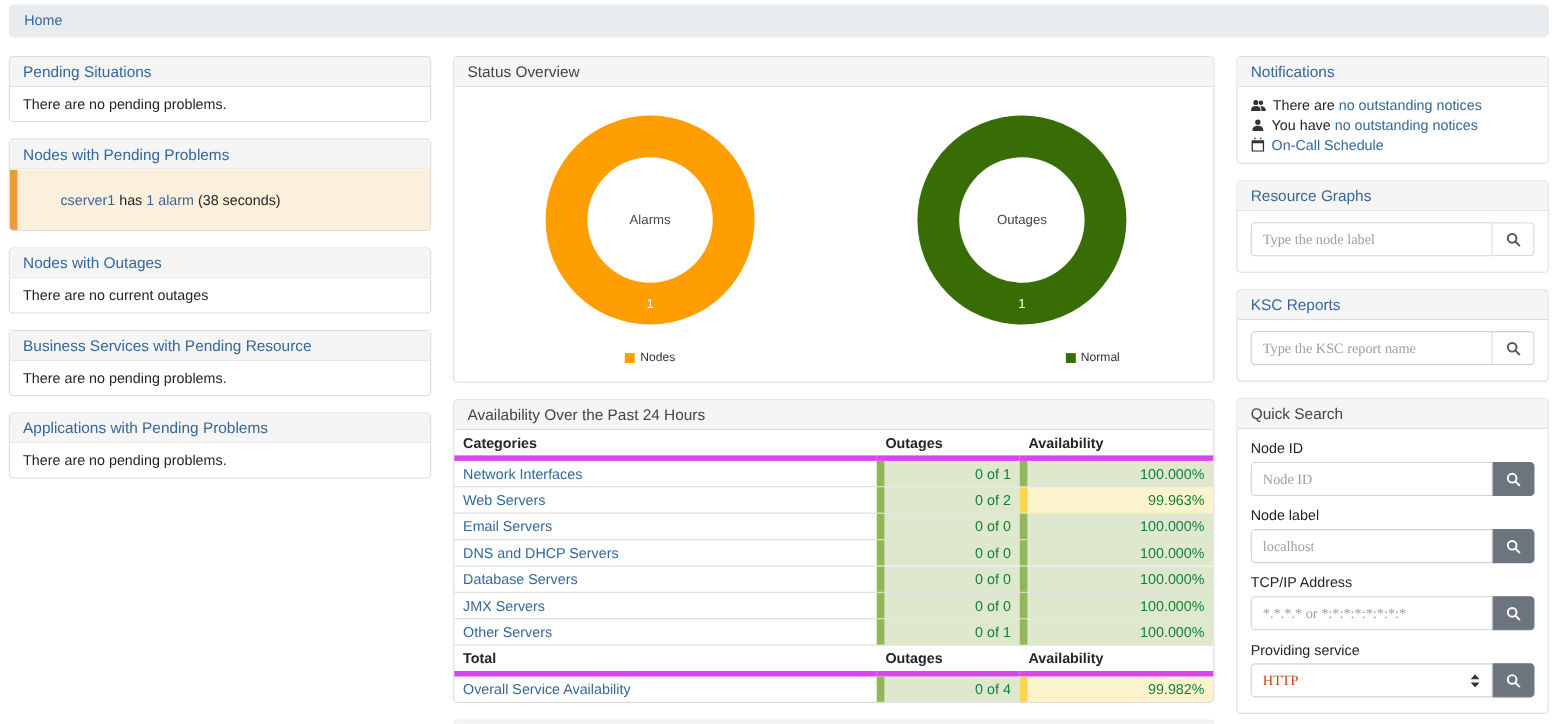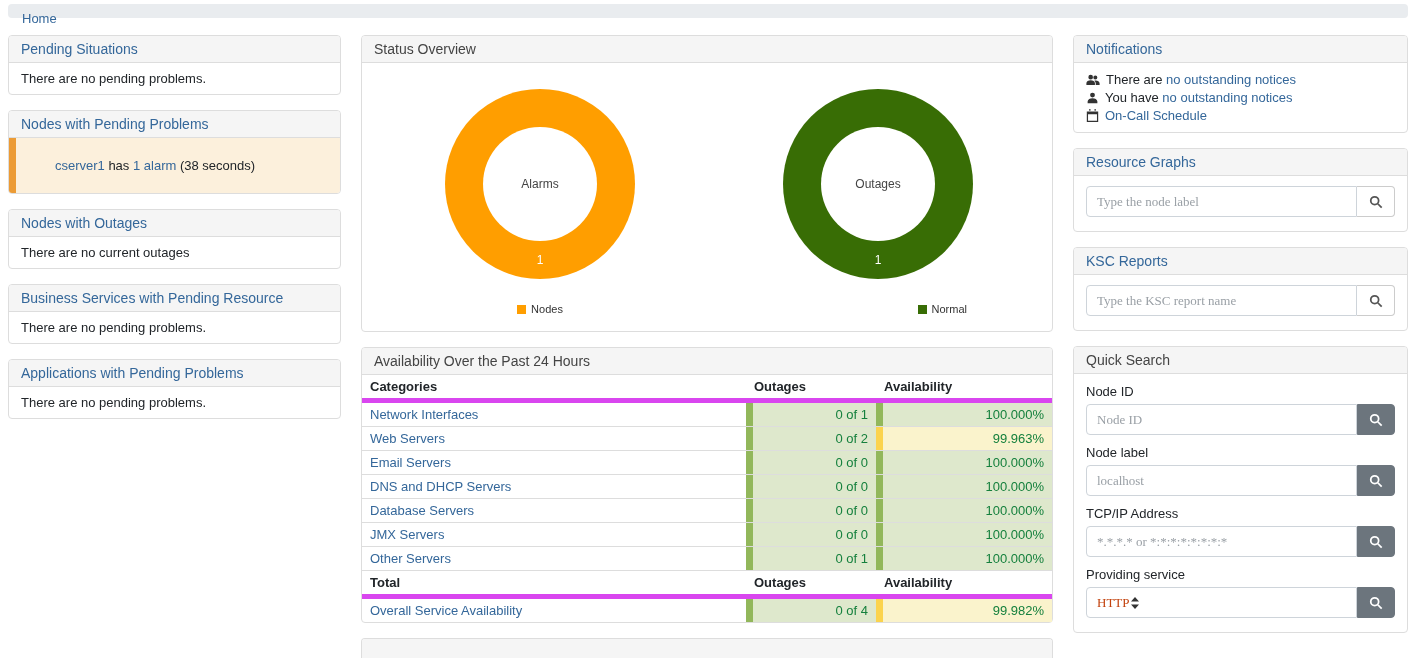--- a/index.html
+++ b/index.html
@@ -1,26 +1,26 @@
 <!DOCTYPE html>
 <html><head>
 <meta charset="utf-8">
 <style>
   * { margin:0; padding:0; box-sizing:border-box; }
   html,body { width:1416px; height:658px; overflow:hidden; background:#fff;
     font-family:"Liberation Sans","DejaVu Sans",sans-serif; color:#212529; }
   .link { color:#34679a; cursor:pointer; }
 
   
-  .breadcrumb-bar { margin:4px 8px 0 8px; height:14px; background:#e9ecef;
+  .breadcrumb-bar { margin:4px 8px 0 8px; height:30px; background:#e9ecef;
     border-radius:4px; padding:0 14px; line-height:30px; font-size:13px; }
 
   
   .cols { display:flex; gap:20px; padding:0 8px; margin-top:17px; align-items:flex-start; }
-  .col-left  { width:333px; flex:none; }
+  .col-left  { width:384px; flex:none; }
   .col-center{ width:692px; flex:none; }
   .col-right { flex:1; }
 
   
   .card { border:1px solid #ddd; border-radius:4px; background:#fff; margin-bottom:15px; }
   .card-header { background:#f5f5f5; border-bottom:1px solid #ddd; padding:5px 12px;
     font-size:14px; color:#444; border-radius:3px 3px 0 0; }
   .card-header .link { font-size:14px; }
   .card-body-text { padding:8px 12px; font-size:13px; }
 
@@ -77,21 +77,21 @@
     border-radius:4px 0 0 4px; padding:0 10px; font-size:13px;
     font-family:Liberation Serif, serif; color:#c2410c; min-width:0; background:#fff; }
   .input-group input::placeholder { color:#9aa0a6; }
   .btn-search { width:38px; height:31px; border-radius:0 4px 4px 0; display:flex;
     align-items:center; justify-content:center; cursor:pointer; flex:none; }
   .btn-outline { background:#fff; border:1px solid #ccc; border-left:none; color:#555; }
   .btn-gray { background:#6c757d; border:1px solid #6c757d; color:#fff; }
   .qs-body { padding:8px 12px 14px 12px; }
   .qs-label { font-size:13px; margin:10px 0 5px 0; }
   .qs-label:first-child { margin-top:2px; }
-  .fake-select { display:flex; align-items:center; justify-content:flex-start;
+  .fake-select { display:flex; align-items:center; justify-content:space-between;
     cursor:pointer; }
 </style>
 </head>
 <body>
 
 <div class="breadcrumb-bar">
   <span class="link">Home</span>
 </div>
 
 <div class="cols">

